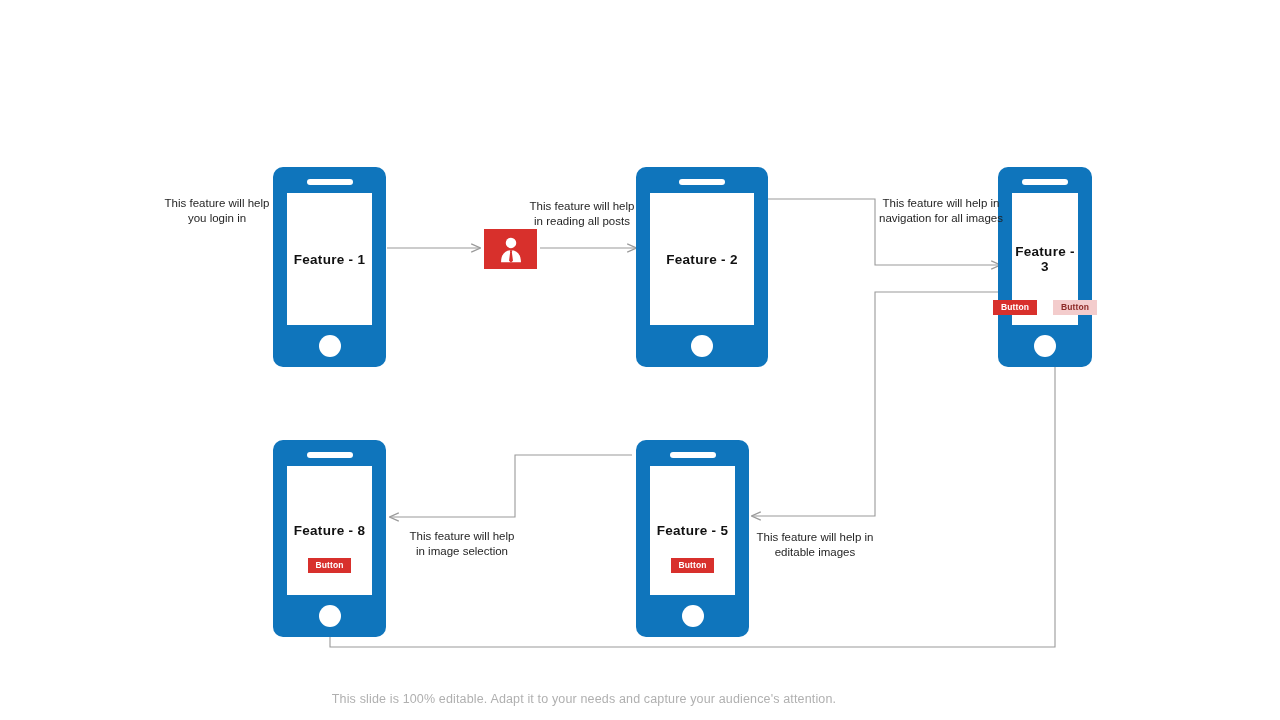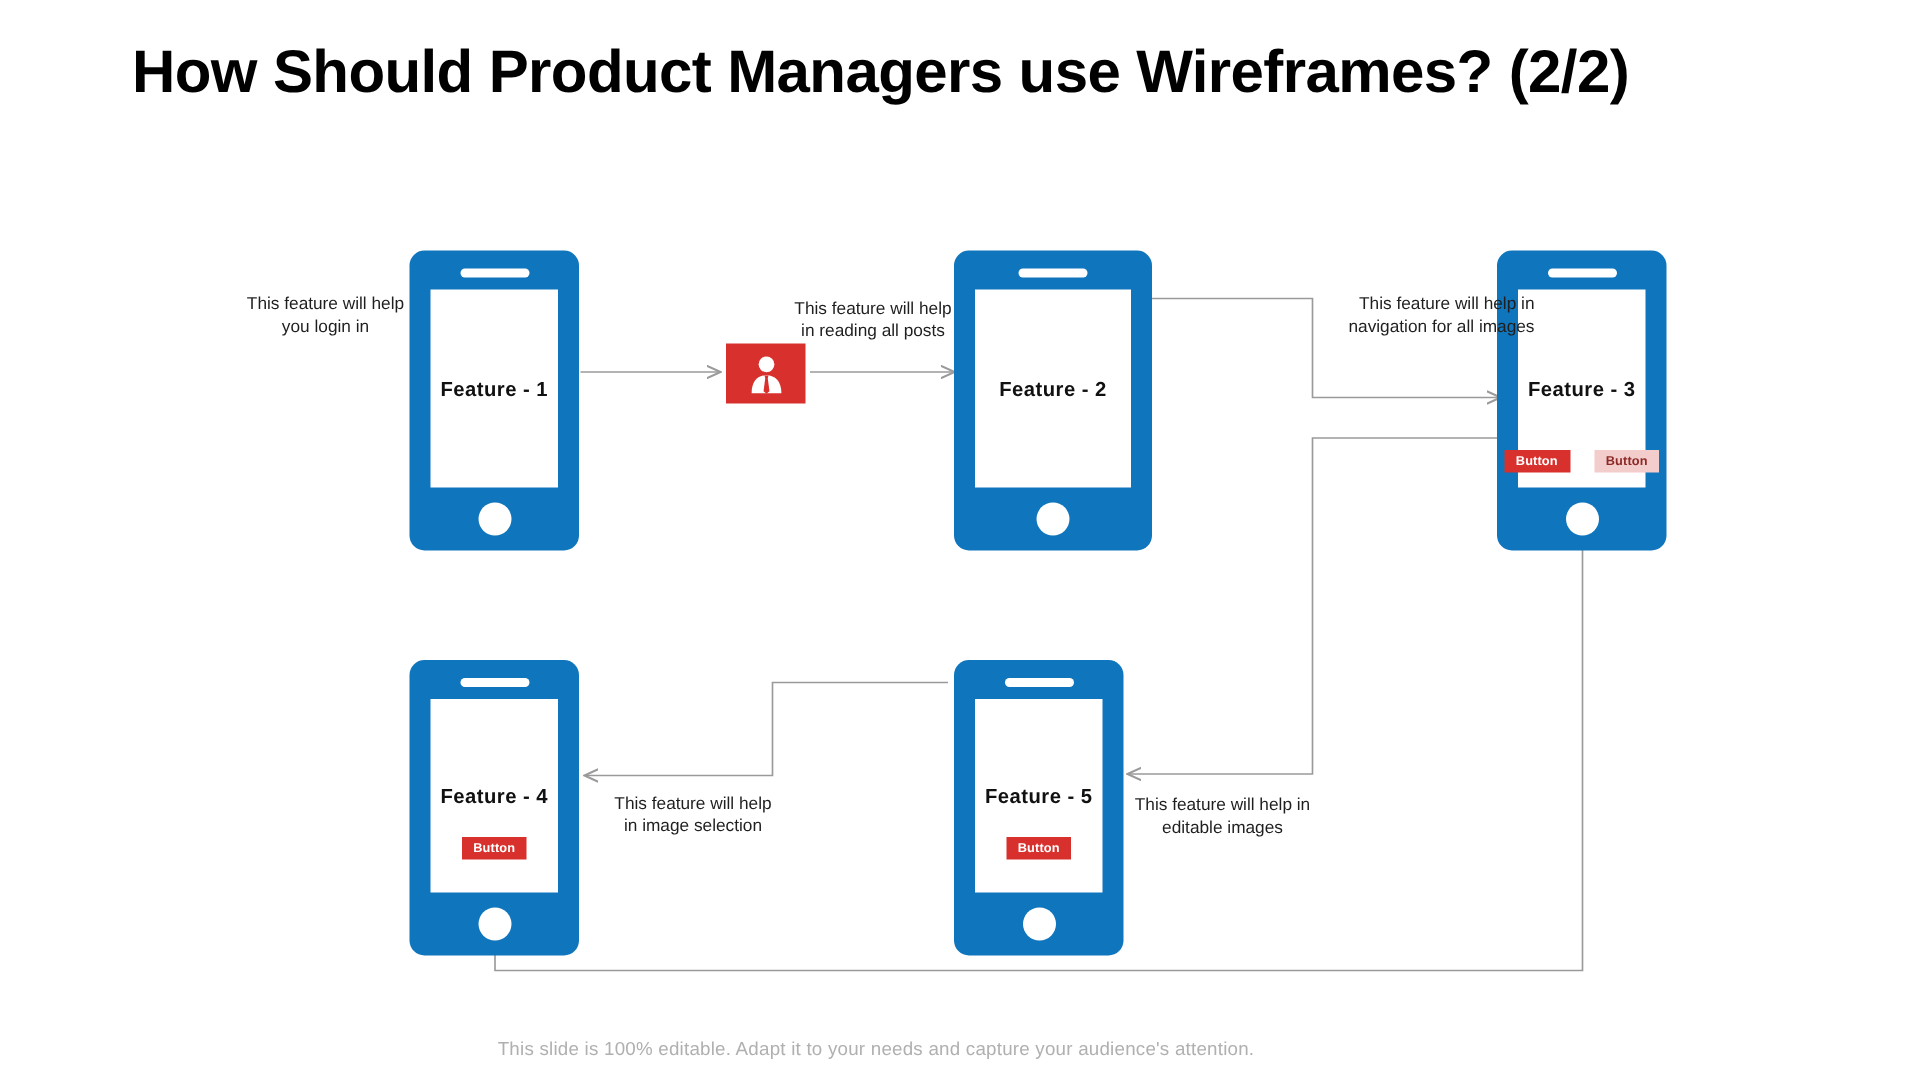--- a/index.html
+++ b/index.html
@@ -155,21 +155,20 @@
     position: absolute;
     pointer-events: none;
   }
   .conn svg { display: block; overflow: visible; }
 </style>
 </head>
 <body>
 
 <div class="slide">
 
-  <div class="title">How Should Product Managers use Wireframes? (2/2)</div>
 
   <div class="conn" style="left:0; top:0; width:1280px; height:720px;">
     <svg width="1280" height="720" viewBox="0 0 1280 720">
       <defs>
         <marker id="arrowR" markerWidth="9" markerHeight="9" refX="8" refY="4.5" orient="auto">
           <path d="M0,0.7 L8.4,4.5 L0,8.3" fill="none" stroke="#9a9a9a" stroke-width="1.2"></path>
         </marker>
         <marker id="arrowL" markerWidth="9" markerHeight="9" refX="8" refY="4.5" orient="auto">
           <path d="M0,0.7 L8.4,4.5 L0,8.3" fill="none" stroke="#9a9a9a" stroke-width="1.2"></path>
         </marker>
@@ -211,36 +210,36 @@
   </div>
 
   <div class="phone" style="left:636px; top:147px; width:132px; height:200px;">
     <div class="phone-speaker"></div>
     <div class="phone-screen">
       <div class="screen-label">Feature - 2</div>
     </div>
     <div class="phone-home"></div>
   </div>
 
-  <div class="phone" style="left:998px; top:147px; width:113px; height:200px;">
+  <div class="phone" style="left:998px; top:147px; width:94px; height:200px;">
     <div class="phone-speaker"></div>
     <div class="phone-screen">
       <div class="screen-label">Feature - 3</div>
       <div class="btn-row" style="bottom:10px;">
         <div class="wf-btn primary">Button</div>
         <div class="wf-btn secondary">Button</div>
       </div>
     </div>
     <div class="phone-home"></div>
   </div>
 
   <div class="phone" style="left:273px; top:420px; width:113px; height:197px;">
     <div class="phone-speaker"></div>
     <div class="phone-screen">
-      <div class="screen-label">Feature - 4</div>
+      <div class="screen-label">Feature - 8</div>
       <div class="btn-row" style="bottom:22px;">
         <div class="wf-btn primary">Button</div>
       </div>
     </div>
     <div class="phone-home"></div>
   </div>
 
   <div class="phone" style="left:636px; top:420px; width:113px; height:197px;">
     <div class="phone-speaker"></div>
     <div class="phone-screen">
@@ -249,21 +248,21 @@
         <div class="wf-btn primary">Button</div>
       </div>
     </div>
     <div class="phone-home"></div>
   </div>
 
   <div class="note" style="left:162px; top:196px; width:110px;">This feature will help you login in</div>
 
   <div class="note" style="left:526px; top:199px; width:112px;">This feature will help in reading all posts</div>
 
-  <div class="note" style="left:895px; top:196px; width:128px;text-align:right;">This feature will help in navigation for all images</div>
+  <div class="note" style="left:877px; top:196px; width:128px;">This feature will help in navigation for all images</div>
 
   <div class="note" style="left:406px; top:529px; width:112px;">This feature will help in image selection</div>
 
   <div class="note" style="left:755px; top:530px; width:120px;">This feature will help in  editable images</div>
 
   <div class="footer">This slide is 100% editable. Adapt it to your needs and capture your audience's attention.</div>
 
 </div>
 
 </body></html>

